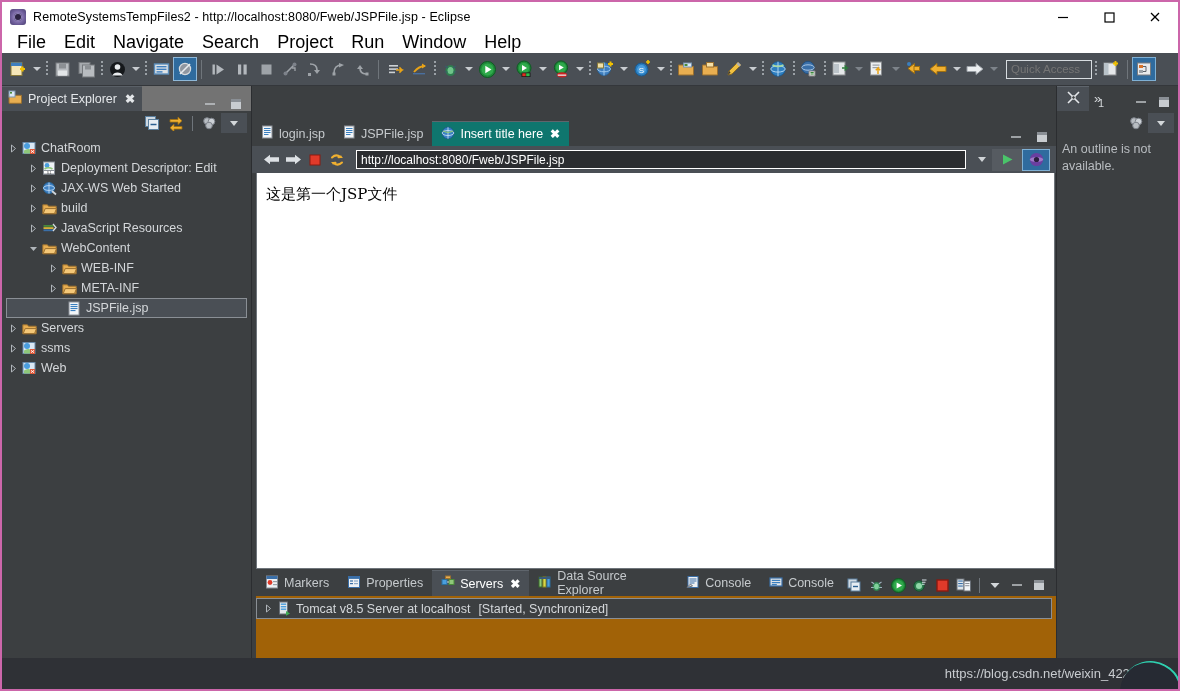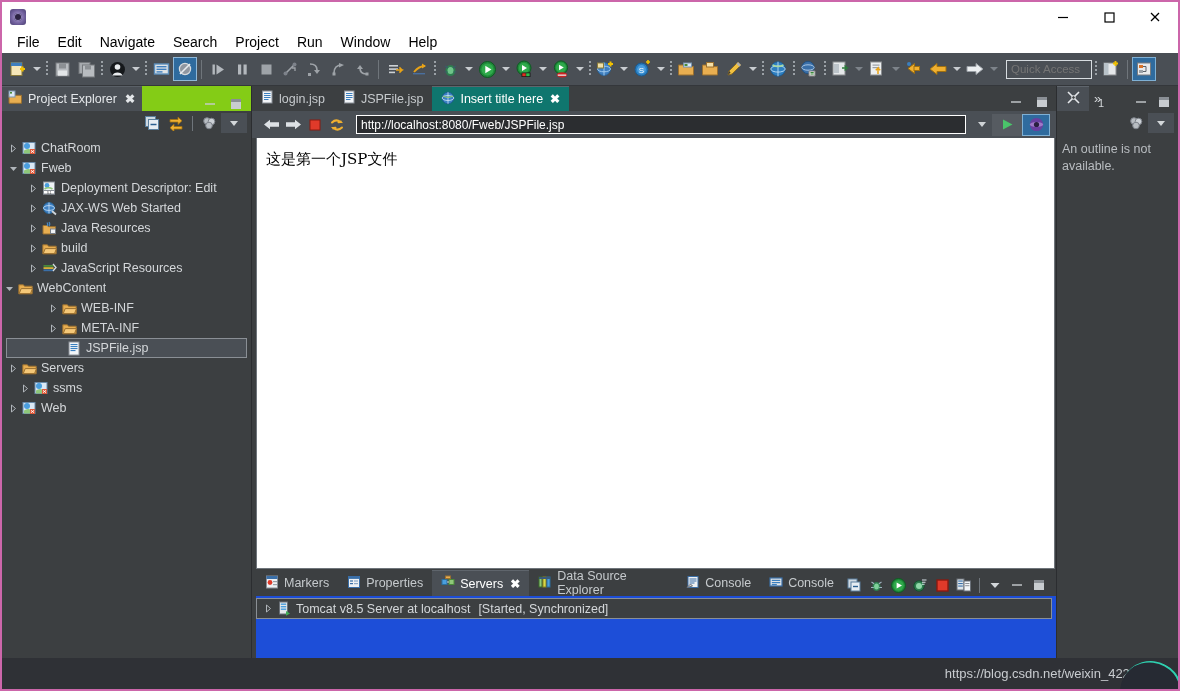--- a/index.html
+++ b/index.html
@@ -44,21 +44,21 @@
     color:#000;font-size:12px;
   }
   .win-btn svg{ display:block; }
 
   
   .menubar{
     height:22px; flex:0 0 22px; background:#ffffff;
     display:flex; align-items:center; padding-left:6px; gap:0px;
   }
   .menu-item{
-    color:#000; font-size:14px; padding:2px 9px; white-space:nowrap;
+    color:#000; font-size:18px; padding:2px 9px; white-space:nowrap;
   }
 
   
   .toolbar{
     height:33px; flex:0 0 33px; background:#4a4f55;
     border-bottom:1px solid #34373b;
     display:flex; align-items:center; padding:0 4px; gap:0;
     position:relative;
   }
   .tb-btn{
@@ -98,21 +98,21 @@
     flex:1 1 auto; display:flex; min-height:0; background:#3c3f41;
   }
 
   
   .left-panel{
     width:250px; flex:0 0 250px; display:flex; flex-direction:column;
     background:#3c3f41; border-right:1px solid #2b2d30;
   }
   .view-tabbar{
     height:25px; flex:0 0 25px; display:flex; align-items:flex-end;
-    background:#84cc16; position:relative;
+    background:#737373; position:relative;
   }
   .view-tab{
     height:25px; display:flex; align-items:center; gap:5px;
     padding:0 7px 0 6px; background:#4a4f55; color:#e4e7ea; font-size:12.5px;
     border-top:1px solid #5a6067;
   }
   .view-tab .close-x{ font-size:12px; font-weight:bold; color:#e4e7ea; margin-left:3px;}
   .tabbar-ctrls{ margin-left:auto; display:flex; align-items:center; gap:12px; padding-right:8px;}
   .mini-min, .mini-max{ width:14px;height:14px;display:flex;align-items:center;justify-content:center;}
 
@@ -138,21 +138,21 @@
     margin:0 4px; height:20px;
   }
   .twisty{ width:14px;height:14px;display:flex;align-items:center;justify-content:center;flex:0 0 14px;}
   .ticon{ width:18px;height:16px;flex:0 0 18px;display:flex;align-items:center;justify-content:center;margin-right:3px;}
   .tlabel{ overflow:hidden; text-overflow:ellipsis; }
 
   
   .center{
     flex:1 1 auto; display:flex; flex-direction:column; min-width:0; background:#3c3f41;
   }
-  .editor-area{ flex:1 1 auto; display:flex; flex-direction:column; min-height:0; }
+  .editor-area{ flex:1 1 auto; display:flex; flex-direction:column; min-height:0;margin-top:35px; }
   .editor-tabbar{
     height:25px; flex:0 0 25px; display:flex; align-items:flex-end; background:#3c3f41;
     position:relative;
   }
   .etab{
     height:25px;display:flex;align-items:center;gap:5px;padding:0 9px;
     font-size:12.5px;color:#c6cacd; background:#3c3f41;
   }
   .etab.active{ background:#0f766e; color:#ffffff; border-top:1px solid #5f656c;}
   .etab .close-x{ font-weight:bold; font-size:12px; margin-left:2px;}
@@ -201,21 +201,21 @@
     height:26px;display:flex;align-items:center;gap:5px;padding:0 9px;
     font-size:12.5px;color:#c6cacd;
   }
   .bp-tab.active{ background:#4a4f55;color:#ffffff;border-top:1px solid #5f656c;}
   .bp-tab .close-x{font-weight:bold;font-size:12px;margin-left:2px;}
   .bp-ctrls{margin-left:auto;display:flex;align-items:center;padding-right:6px;}
   .bp-ctrl{width:22px;height:22px;display:flex;align-items:center;justify-content:center;}
   .bp-ctrl-sep{width:9px;height:20px;display:flex;align-items:center;justify-content:center;}
   .bp-ctrl-sep::after{content:"";width:1px;height:15px;background:#6f757b;}
   .bp-body{
-    flex:1 1 auto; background:#1d4ed8; padding:2px 4px 0 0; min-height:0;
+    flex:1 1 auto; background:#a16207; padding:2px 4px 0 0; min-height:0;
   }
   .server-row{
     height:21px;display:flex;align-items:center;font-size:12.5px;color:#d4d7da;
     background:#3c3f41;border:1px solid #8a8f95; padding-left:4px;
   }
 
   
   .right-panel{
     width:122px;flex:0 0 122px;display:flex;flex-direction:column;background:#3c3f41;
     border-left:1px solid #2b2d30;
@@ -247,20 +247,21 @@
   }
   svg{ shape-rendering:geometricPrecision; }
 </style>
 </head>
 <body>
 
 <div id="window">
 
   <div class="titlebar">
     <div class="title-icon"></div>
+    <span class="title-text">RemoteSystemsTempFiles2 - http://localhost:8080/Fweb/JSPFile.jsp - Eclipse</span>
     <div class="win-btns">
       <div class="win-btn">
         <svg width="14" height="14" viewBox="0 0 14 14">
             <line x1="2" y1="7.5" x2="12" y2="7.5" stroke="#000" stroke-width="1.2"></line>
           </svg>
       </div>
       <div class="win-btn">
         <svg width="14" height="14" viewBox="0 0 14 14">
             <rect x="3" y="3" width="9" height="9" fill="none" stroke="#000" stroke-width="1.2"></rect>
           </svg>
@@ -638,37 +639,20 @@
               <rect x="1" y="1.5" width="12" height="11" fill="#dbe8f5" stroke="#6a8aa8"></rect>
               <circle cx="5" cy="5" r="3" fill="#4a9ede"></circle>
               <path d="M2 9.5 q4 -3 9 0 l0 3 -9 0 z" fill="#8fc87a"></path>
               <rect x="8" y="8" width="5" height="5" fill="#e05a3a"></rect>
               <path d="M9 9.3 l3 2.4 M12 9.3 l-3 2.4" stroke="#fff" stroke-width=".9"></path>
             </svg>
           </span>
           <span class="tlabel">ChatRoom</span>
         </div>
 
-        <div class="tree-row" style="padding-left:4px">
-          <span class="twisty">
-            <svg width="9" height="9" viewBox="0 0 9 9">
-                <path d="M1 3 L8 3 L4.5 7 z" fill="#b0b5ba"></path>
-              </svg>
-          </span>
-          <span class="ticon">
-            <svg width="15" height="15" viewBox="0 0 15 15">
-              <rect x="1" y="1.5" width="12" height="11" fill="#dbe8f5" stroke="#6a8aa8"></rect>
-              <circle cx="5" cy="5" r="3" fill="#4a9ede"></circle>
-              <path d="M2 9.5 q4 -3 9 0 l0 3 -9 0 z" fill="#8fc87a"></path>
-              <rect x="8" y="8" width="5" height="5" fill="#e05a3a"></rect>
-              <path d="M9 9.3 l3 2.4 M12 9.3 l-3 2.4" stroke="#fff" stroke-width=".9"></path>
-            </svg>
-          </span>
-          <span class="tlabel">Fweb</span>
-        </div>
 
         <div class="tree-row" style="padding-left:24px">
           <span class="twisty">
             <svg width="9" height="9" viewBox="0 0 9 9">
                 <path d="M2.5 1 L6.5 4.5 L2.5 8 z" fill="none" stroke="#b0b5ba"></path>
               </svg>
           </span>
           <span class="ticon">
             <svg width="15" height="15" viewBox="0 0 15 15">
               <rect x="1.5" y="1" width="11" height="12" fill="#eef2f5" stroke="#8a9098"></rect>
@@ -691,70 +675,54 @@
             <svg width="15" height="15" viewBox="0 0 15 15">
               <circle cx="7" cy="7" r="5.6" fill="#3f82c4" stroke="#28608f"></circle>
               <ellipse cx="7" cy="7" rx="5.6" ry="2.4" fill="none" stroke="#cde2f6" stroke-width=".8"></ellipse>
               <line x1="7" y1="1.4" x2="7" y2="12.6" stroke="#cde2f6" stroke-width=".8"></line>
               <path d="M10 10 l4 3.5" stroke="#d0d5da" stroke-width="1.8"></path>
             </svg>
           </span>
           <span class="tlabel">JAX-WS Web Started</span>
         </div>
 
+
         <div class="tree-row" style="padding-left:24px">
           <span class="twisty">
             <svg width="9" height="9" viewBox="0 0 9 9">
                 <path d="M2.5 1 L6.5 4.5 L2.5 8 z" fill="none" stroke="#b0b5ba"></path>
               </svg>
           </span>
           <span class="ticon">
             <svg width="15" height="15" viewBox="0 0 15 15">
-              <path d="M1 4.5 h4.5 l1 1.2 h7 v7.3 h-12.5 z" fill="#e8ae50" stroke="#9a7030"></path>
-              <path d="M5 1.5 q1.5 2 0 3.5" stroke="#4a8ac4" stroke-width="1.2" fill="none"></path>
-              <path d="M7 1 q1.5 2.2 0 4" stroke="#4a8ac4" stroke-width="1.2" fill="none"></path>
-              <rect x="8.5" y="8" width="5" height="4.5" fill="#f0f3f6" stroke="#7a8088"></rect>
-            </svg>
-          </span>
-          <span class="tlabel">Java Resources</span>
+              <path d="M0.8 3.8 h4.6 l1.1 1.4 h7.7 v7.6 h-13.4 z" fill="#e8ae50" stroke="#9a7030"></path>
+              <path d="M1.2 12.6 l2 -5 h11.3 l-2 5 z" fill="#f5c878" stroke="#9a7030"></path>
+            </svg>
+          </span>
+          <span class="tlabel">build</span>
         </div>
 
         <div class="tree-row" style="padding-left:24px">
           <span class="twisty">
             <svg width="9" height="9" viewBox="0 0 9 9">
                 <path d="M2.5 1 L6.5 4.5 L2.5 8 z" fill="none" stroke="#b0b5ba"></path>
               </svg>
           </span>
           <span class="ticon">
             <svg width="15" height="15" viewBox="0 0 15 15">
-              <path d="M0.8 3.8 h4.6 l1.1 1.4 h7.7 v7.6 h-13.4 z" fill="#e8ae50" stroke="#9a7030"></path>
-              <path d="M1.2 12.6 l2 -5 h11.3 l-2 5 z" fill="#f5c878" stroke="#9a7030"></path>
-            </svg>
-          </span>
-          <span class="tlabel">build</span>
-        </div>
-
-        <div class="tree-row" style="padding-left:24px">
-          <span class="twisty">
-            <svg width="9" height="9" viewBox="0 0 9 9">
-                <path d="M2.5 1 L6.5 4.5 L2.5 8 z" fill="none" stroke="#b0b5ba"></path>
-              </svg>
-          </span>
-          <span class="ticon">
-            <svg width="15" height="15" viewBox="0 0 15 15">
               <rect x="1.5" y="4" width="10" height="1.8" fill="#4a8a3a"></rect>
               <rect x="1.5" y="6.2" width="10" height="1.8" fill="#d8b23a"></rect>
               <rect x="1.5" y="8.4" width="10" height="1.8" fill="#3a6fa8"></rect>
               <path d="M11 3 l3 3.5 -3 3.5" fill="none" stroke="#d5dade" stroke-width="1.3"></path>
             </svg>
           </span>
           <span class="tlabel">JavaScript Resources</span>
         </div>
 
-        <div class="tree-row" style="">
+        <div class="tree-row" style="padding-left:24px">
           <span class="twisty">
             <svg width="9" height="9" viewBox="0 0 9 9">
                 <path d="M1 3 L8 3 L4.5 7 z" fill="#b0b5ba"></path>
               </svg>
           </span>
           <span class="ticon">
             <svg width="15" height="15" viewBox="0 0 15 15">
               <path d="M0.8 3.8 h4.6 l1.1 1.4 h7.7 v7.6 h-13.4 z" fill="#e8ae50" stroke="#9a7030"></path>
               <path d="M1.2 12.6 l2 -5 h11.3 l-2 5 z" fill="#f5c878" stroke="#9a7030"></path>
             </svg>
@@ -813,21 +781,21 @@
           </span>
           <span class="ticon">
             <svg width="15" height="15" viewBox="0 0 15 15">
               <path d="M0.8 3.8 h4.6 l1.1 1.4 h7.7 v7.6 h-13.4 z" fill="#e8ae50" stroke="#9a7030"></path>
               <path d="M1.2 12.6 l2 -5 h11.3 l-2 5 z" fill="#f5c878" stroke="#9a7030"></path>
             </svg>
           </span>
           <span class="tlabel">Servers</span>
         </div>
 
-        <div class="tree-row" style="padding-left:16px">
+        <div class="tree-row" style="padding-left:4px">
           <span class="twisty">
             <svg width="9" height="9" viewBox="0 0 9 9">
                 <path d="M2.5 1 L6.5 4.5 L2.5 8 z" fill="none" stroke="#b0b5ba"></path>
               </svg>
           </span>
           <span class="ticon">
             <svg width="15" height="15" viewBox="0 0 15 15">
               <rect x="1" y="1.5" width="12" height="11" fill="#dbe8f5" stroke="#6a8aa8"></rect>
               <circle cx="5" cy="5" r="3" fill="#4a9ede"></circle>
               <path d="M2 9.5 q4 -3 9 0 l0 3 -9 0 z" fill="#8fc87a"></path>

